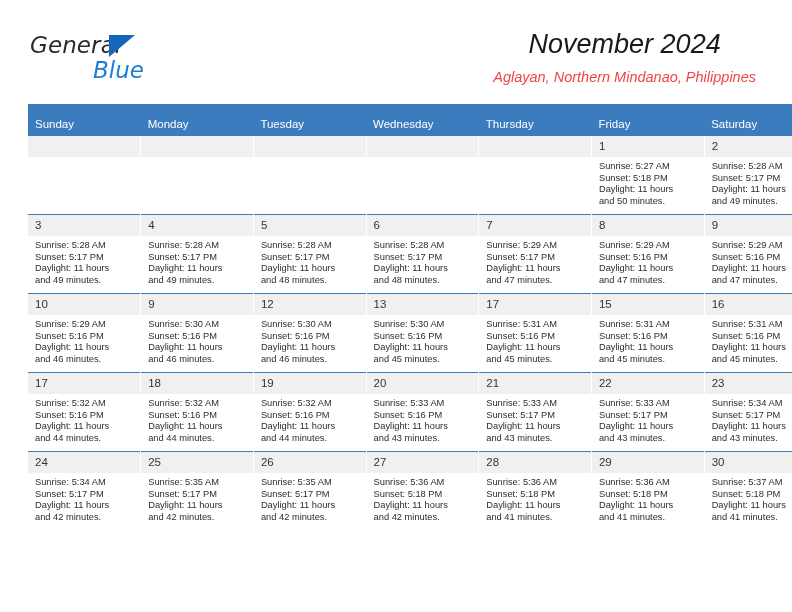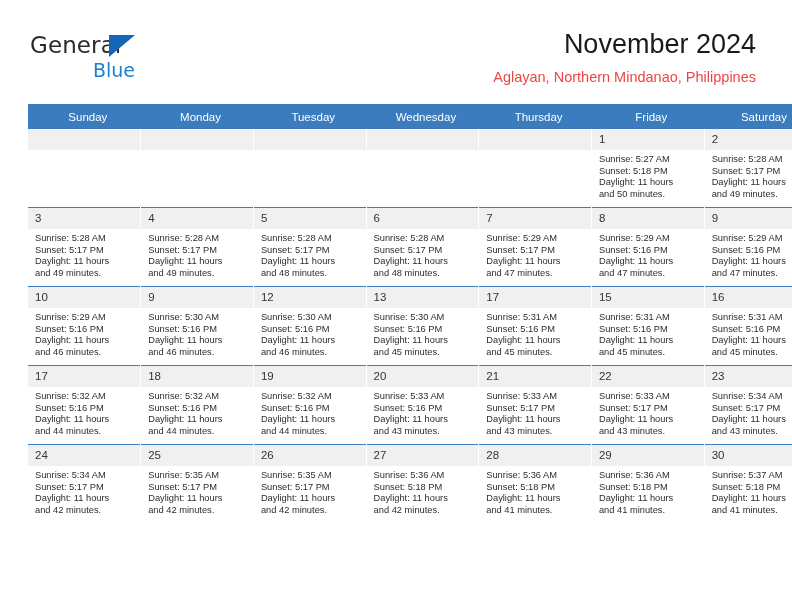--- a/index.html
+++ b/index.html
@@ -20,20 +20,21 @@
     height: 612px;
     box-sizing: border-box;
   }
 
   
   .header {
     position: absolute;
     left: 0; top: 0;
     width: 792px;
     height: 100px;
+    font-style: italic;
   }
   .logo {
     position: absolute;
     left: 30px;
     top: 32px;
     width: 200px;
     height: 56px;
   }
   .logo-general {
     position: absolute;
@@ -52,38 +53,39 @@
     top: 3px;
     width: 0;
     height: 0;
     border-left: 26px solid #1565b8;
     border-bottom: 22px solid transparent;
   }
   .logo-blue {
     position: absolute;
     left: 63px;
     top: 25px;
-    font-size: 19px;
+    font-size: 23px;
     color: #1b7fd4;
     font-family: "DejaVu Sans", sans-serif;
     font-weight: 400;
     line-height: 26px;
   }
   .title-block {
     position: absolute;
     right: 36px;
     top: 28px;
     text-align: right;
   }
   .cal-title {
     font-size: 27px;
     font-weight: 400;
     color: #1a1a1a;
     line-height: 32px;
     white-space: nowrap;
+    text-align: center;
   }
   .cal-subtitle {
     margin-top: 9px;
     font-size: 14.5px;
     font-weight: 400;
     color: #ef4444;
     line-height: 17px;
     white-space: nowrap;
   }
 
@@ -94,22 +96,22 @@
     top: 104px;
     width: 740px;
     border-collapse: collapse;
     table-layout: fixed;
   }
   .calendar th {
     background: #3a7cbe;
     color: #ffffff;
     font-size: 11.5px;
     font-weight: 400;
-    text-align: center;
-    padding: 7px 0 5px 7px;
+    text-align: left;
+    padding: 14px 0 5px 7px;
     height: 11px;
     border: none;
     width: 105.7px;
   }
   .calendar td {
     vertical-align: top;
     padding: 0;
     height: 78px;
     border-top: 1px solid #3a7cbe;
     border-left: 1px solid #ffffff;

